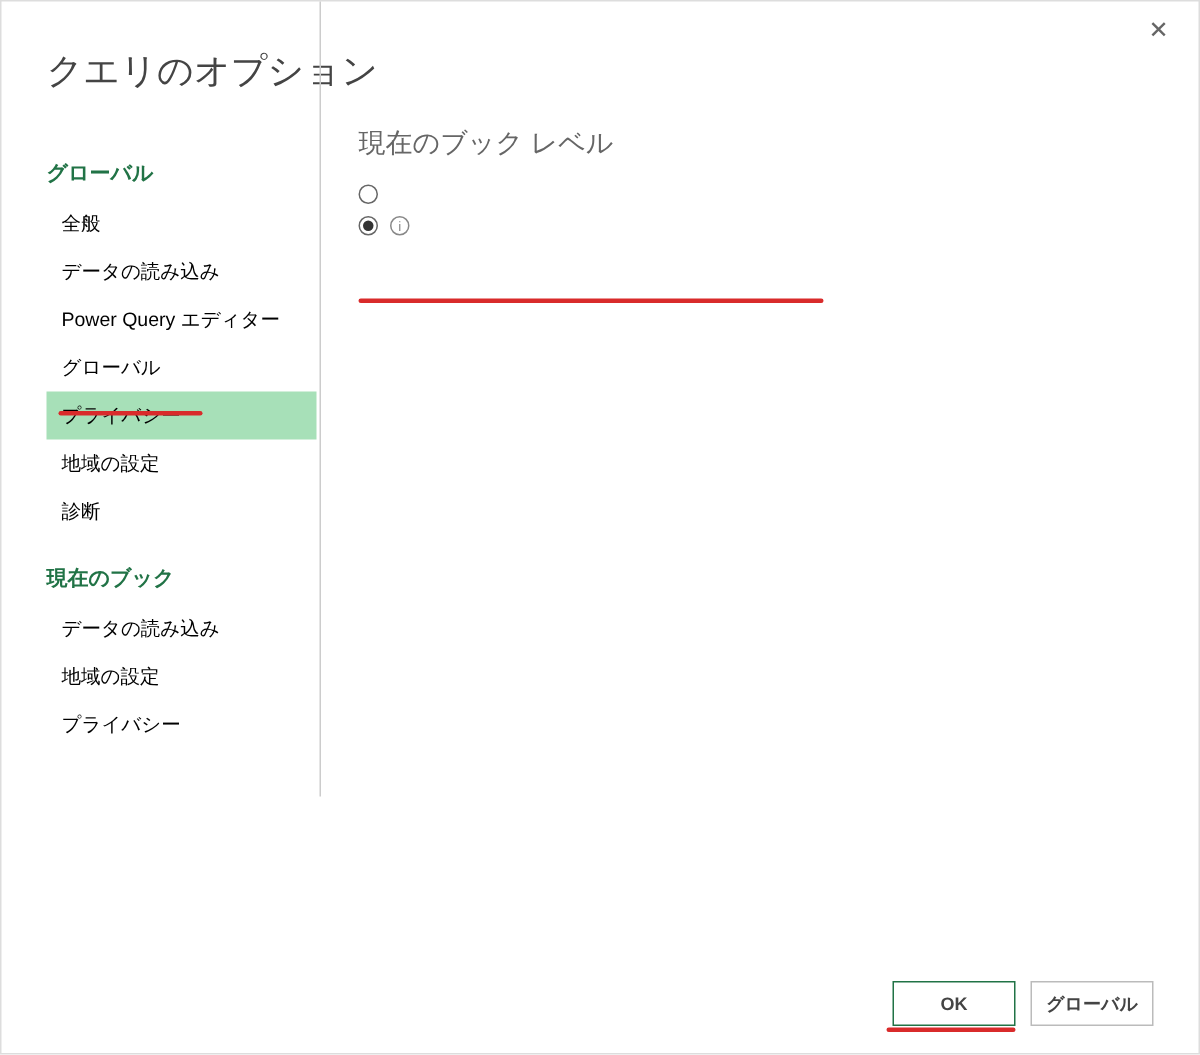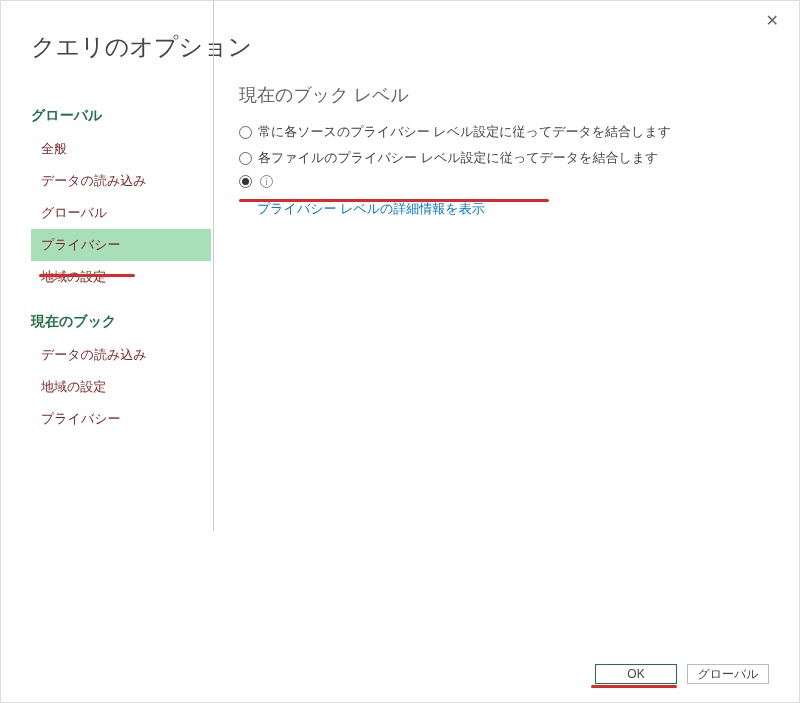--- a/index.html
+++ b/index.html
@@ -57,21 +57,21 @@
       margin-top: 16px;
     }
     .sidebar-section-title + .sidebar-items {
       margin-top: 0;
     }
     .sidebar-items {
       list-style: none;
     }
     .sidebar-item {
       font-size: 13px;
-      color: #7f1d1d;
+      color: #000000;
       padding: 7px 10px;
       cursor: pointer;
       position: relative;
     }
     .sidebar-item.selected {
       background: #a7e0b8;
     }
     .vline {
       position: absolute;
       top: 0;
@@ -139,27 +139,28 @@
     }
     .button-row {
       position: absolute;
       bottom: 18px;
       right: 30px;
       display: flex;
       gap: 10px;
     }
     .btn {
       min-width: 82px;
-      height: 20px;
+      height: 30px;
       border: 1px solid #bbb;
       background: #fff;
       font-size: 12px;
       color: #444;
       cursor: pointer;
       font-family: inherit;
+      font-weight: bold;
     }
     .btn.primary {
       border: 1px solid #217346;
     }
     .underline-red {
       position: absolute;
       height: 3px;
       background: #d92b2b;
       border-radius: 2px;
     }
@@ -188,50 +189,46 @@
   <h1 class="dialog-title">クエリのオプション</h1>
 
   <div class="body-area">
     <div class="vline"></div>
 
     <nav class="sidebar">
       <div class="sidebar-section-title">グローバル</div>
       <ul class="sidebar-items">
         <li class="sidebar-item">全般</li>
         <li class="sidebar-item">データの読み込み</li>
+        <li class="sidebar-item">Power Query エディター</li>
         <li class="sidebar-item">グローバル</li>
         <li class="sidebar-item selected">プライバシー</li>
         <li class="sidebar-item">地域の設定</li>
+        <li class="sidebar-item">診断</li>
       </ul>
 
       <div class="sidebar-section-title" style="margin-top:12px;">現在のブック</div>
       <ul class="sidebar-items">
         <li class="sidebar-item">データの読み込み</li>
         <li class="sidebar-item">地域の設定</li>
         <li class="sidebar-item">プライバシー</li>
       </ul>
     </nav>
 
     <section class="content">
       <h2 class="content-heading">現在のブック レベル</h2>
 
       <div class="radio-row">
         <span class="radio-circle"></span>
-        <span>常に各ソースのプライバシー レベル設定に従ってデータを結合します</span>
-      </div>
-      <div class="radio-row">
-        <span class="radio-circle"></span>
-        <span>各ファイルのプライバシー レベル設定に従ってデータを結合します</span>
       </div>
       <div class="radio-row">
         <span class="radio-circle checked"></span>
         <span class="info-icon">i</span>
       </div>
 
-      <a class="link-text">プライバシー レベルの詳細情報を表示</a>
     </section>
   </div>
 
   <div class="button-row">
     <button class="btn primary">OK</button>
     <button class="btn">グローバル</button>
   </div>
 
   <div class="underline-red u1"></div>
   <div class="underline-red u2"></div>

